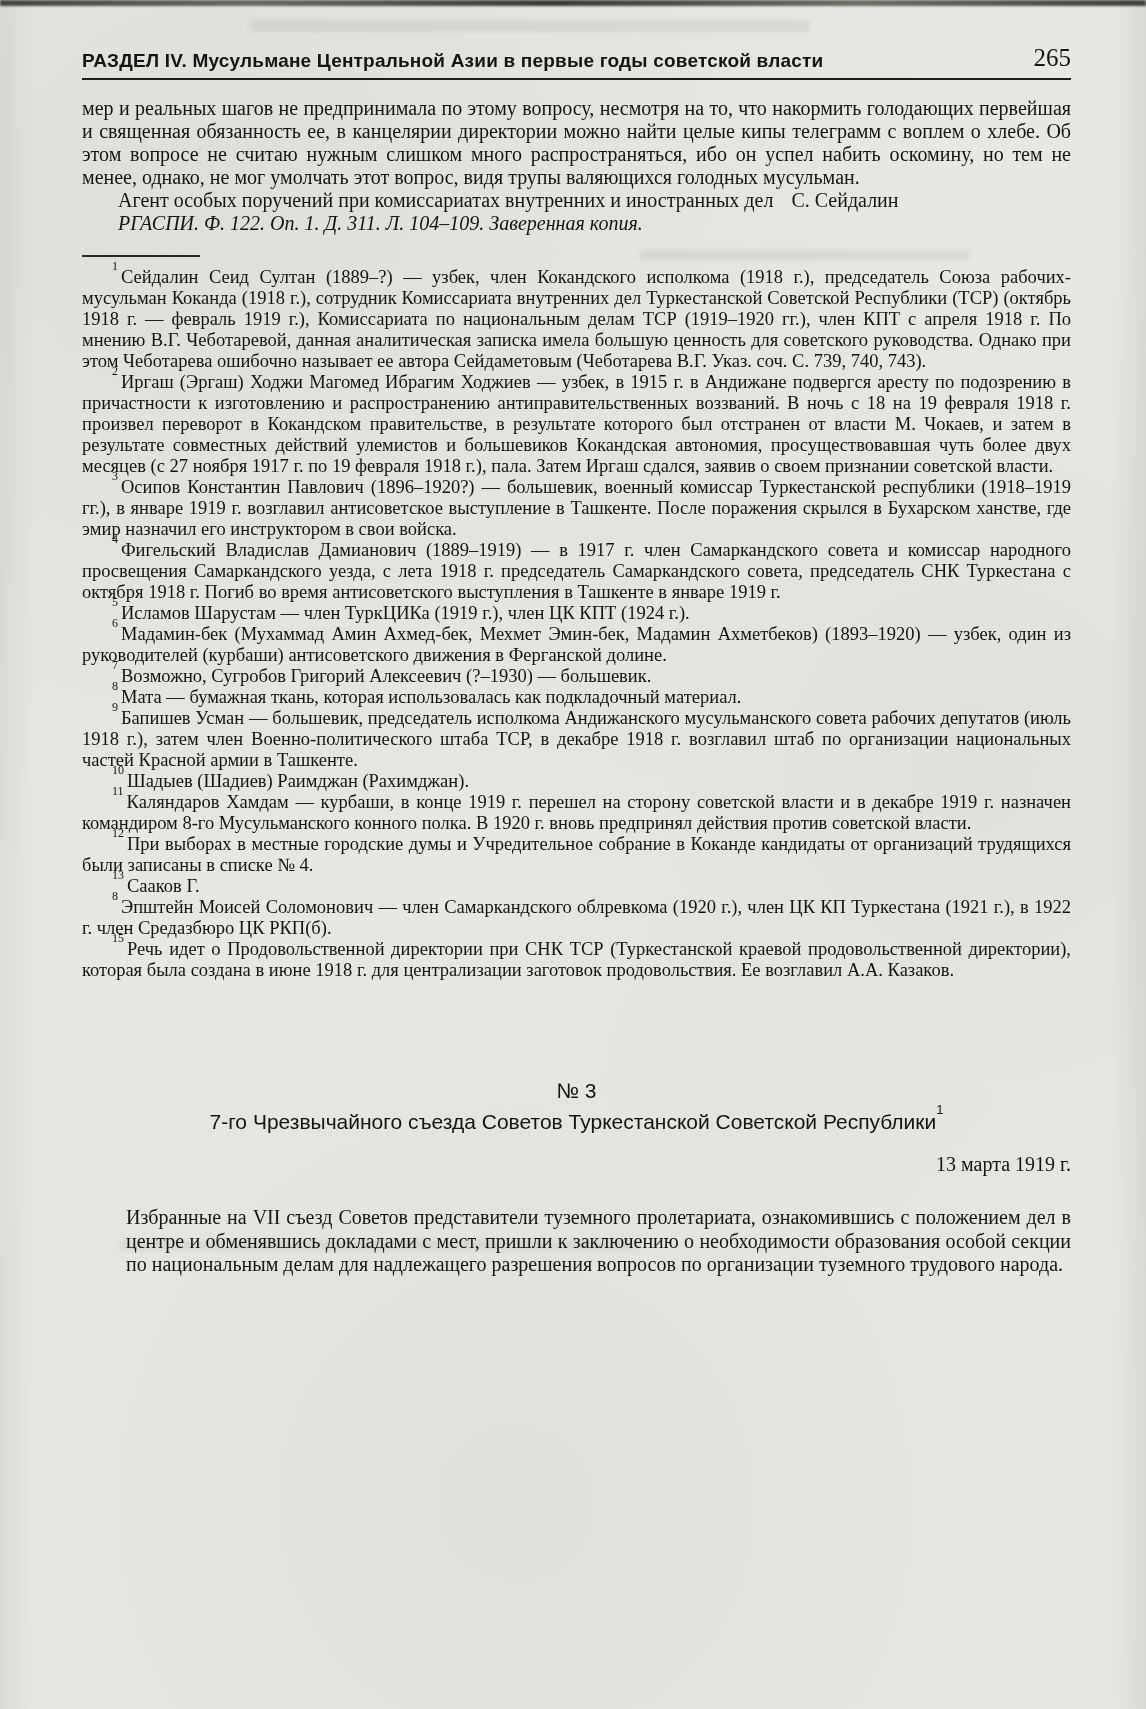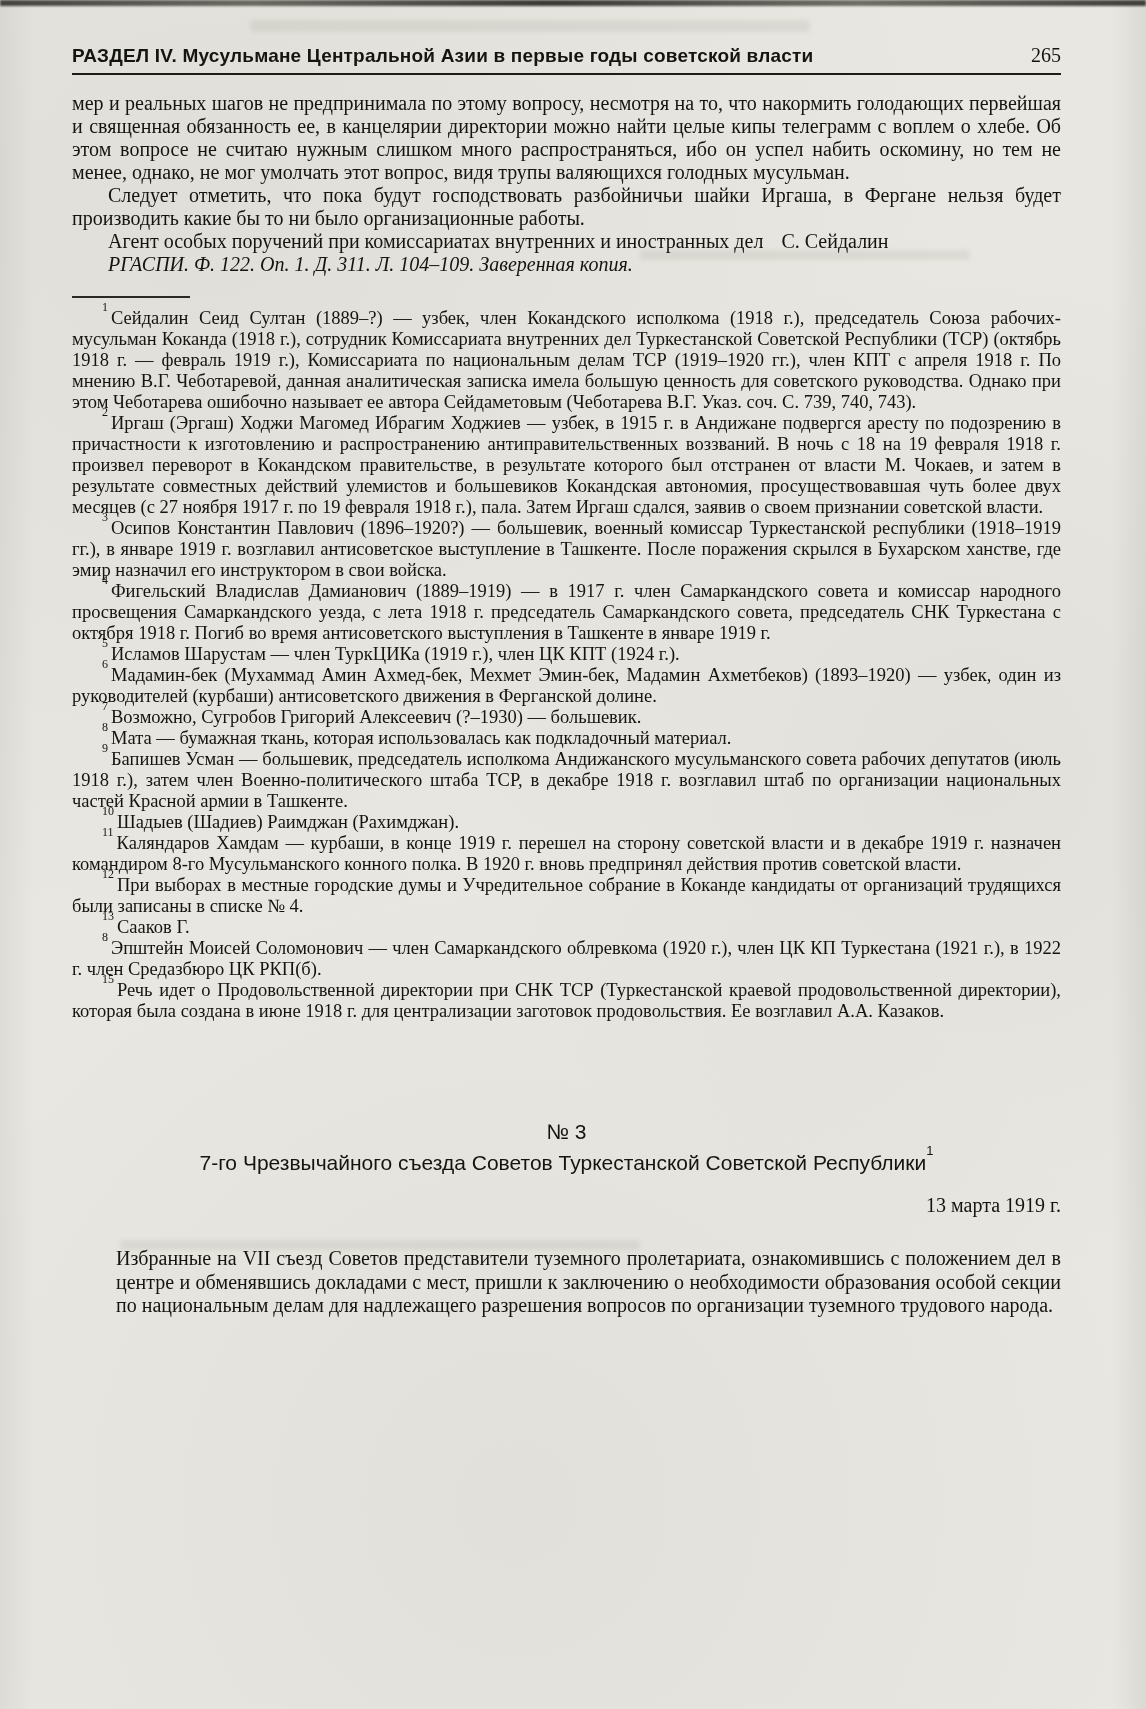--- a/index.html
+++ b/index.html
@@ -20,31 +20,31 @@
   .scan-top-edge{
     position:absolute;top:0;left:0;right:0;height:6px;
     background:linear-gradient(90deg,#45443f 0%,#6a6962 22%,#3a3935 48%,#6f6e66 75%,#403f3a 100%);
     filter:blur(1px);
   }
   .smudge{position:absolute;background:rgba(105,105,96,.10);border-radius:4px;filter:blur(2px);}
   .smudge.s1{left:250px;top:20px;width:560px;height:12px;}
   .smudge.s2{left:640px;top:250px;width:330px;height:10px;}
   .smudge.s3{left:120px;top:1240px;width:520px;height:10px;}
 
-  .content{position:absolute;left:72px;width:989px;top:44px;}
+  .content{position:absolute;left:82px;width:989px;top:44px;}
 
   .page-header{
     display:flex;justify-content:space-between;align-items:flex-end;
     border-bottom:2px solid #1d1d18;padding-bottom:6px;
   }
   .section-title{
     font-family:"Liberation Sans", sans-serif;
     font-weight:bold;font-size:19px;letter-spacing:.2px;
   }
-  .page-number{font-size:20px;}
+  .page-number{font-size:25px;}
 
   .body-text{margin-top:17px;font-size:20px;line-height:23px;text-align:justify;}
   .body-text p{margin:0;}
   .indent{text-indent:36px;}
   .sig-gap{display:inline-block;width:18px;}
   .citation{margin-top:13px;font-style:italic;text-indent:36px;font-size:20px;}
 
   .fn-sep{
     border:none;border-top:2px solid #2a2a24;
     width:118px;margin:20px 0 10px 0;
@@ -78,21 +78,20 @@
 
   <div class="content">
 
     <div class="page-header">
       <span class="section-title">РАЗДЕЛ IV. Мусульмане Центральной Азии в первые годы советской власти</span>
       <span class="page-number">265</span>
     </div>
 
     <div class="body-text">
       <p>мер и реальных шагов не предпринимала по этому вопросу, несмотря на то, что накормить голодающих первейшая и священная обязанность ее, в канцелярии директории можно найти целые кипы телеграмм с воплем о хлебе. Об этом вопросе не считаю нужным слишком много распространяться, ибо он успел набить оскомину, но тем не менее, однако, не мог умолчать этот вопрос, видя трупы валяющихся голодных мусульман.</p>
-      <p class="indent">Следует отметить, что пока будут господствовать разбойничьи шайки Иргаша, в Фергане нельзя будет производить какие бы то ни было организационные работы.</p>
       <p class="indent"><span>Агент особых поручений при комиссариатах внутренних и иностранных дел</span><span class="sig-gap"></span><span>С. Сейдалин</span></p>
       <p class="citation">РГАСПИ. Ф. 122. Оп. 1. Д. 311. Л. 104–109. Заверенная копия.</p>
     </div>
 
     <hr class="fn-sep">
 
     <div class="footnotes" id="footnotes">
   <p class="footnote"><sup class="fn-num">1</sup><span>Сейдалин Сеид Султан (1889–?) — узбек, член Кокандского исполкома (1918 г.), председатель Союза рабочих-мусульман Коканда (1918 г.), сотрудник Комиссариата внутренних дел Туркестанской Советской Республики (ТСР) (октябрь 1918 г. — февраль 1919 г.), Комиссариата по национальным делам ТСР (1919–1920 гг.), член КПТ с апреля 1918 г. По мнению В.Г. Чеботаревой, данная аналитическая записка имела большую ценность для советского руководства. Однако при этом Чеботарева ошибочно называет ее автора Сейдаметовым (Чеботарева В.Г. Указ. соч. С. 739, 740, 743).</span></p>
 
   <p class="footnote"><sup class="fn-num">2</sup><span>Иргаш (Эргаш) Ходжи Магомед Ибрагим Ходжиев — узбек, в 1915 г. в Андижане подвергся аресту по подозрению в причастности к изготовлению и распространению антиправительственных воззваний. В ночь с 18 на 19 февраля 1918 г. произвел переворот в Кокандском правительстве, в результате которого был отстранен от власти М. Чокаев, и затем в результате совместных действий улемистов и большевиков Кокандская автономия, просуществовавшая чуть более двух месяцев (с 27 ноября 1917 г. по 19 февраля 1918 г.), пала. Затем Иргаш сдался, заявив о своем признании советской власти.</span></p>

